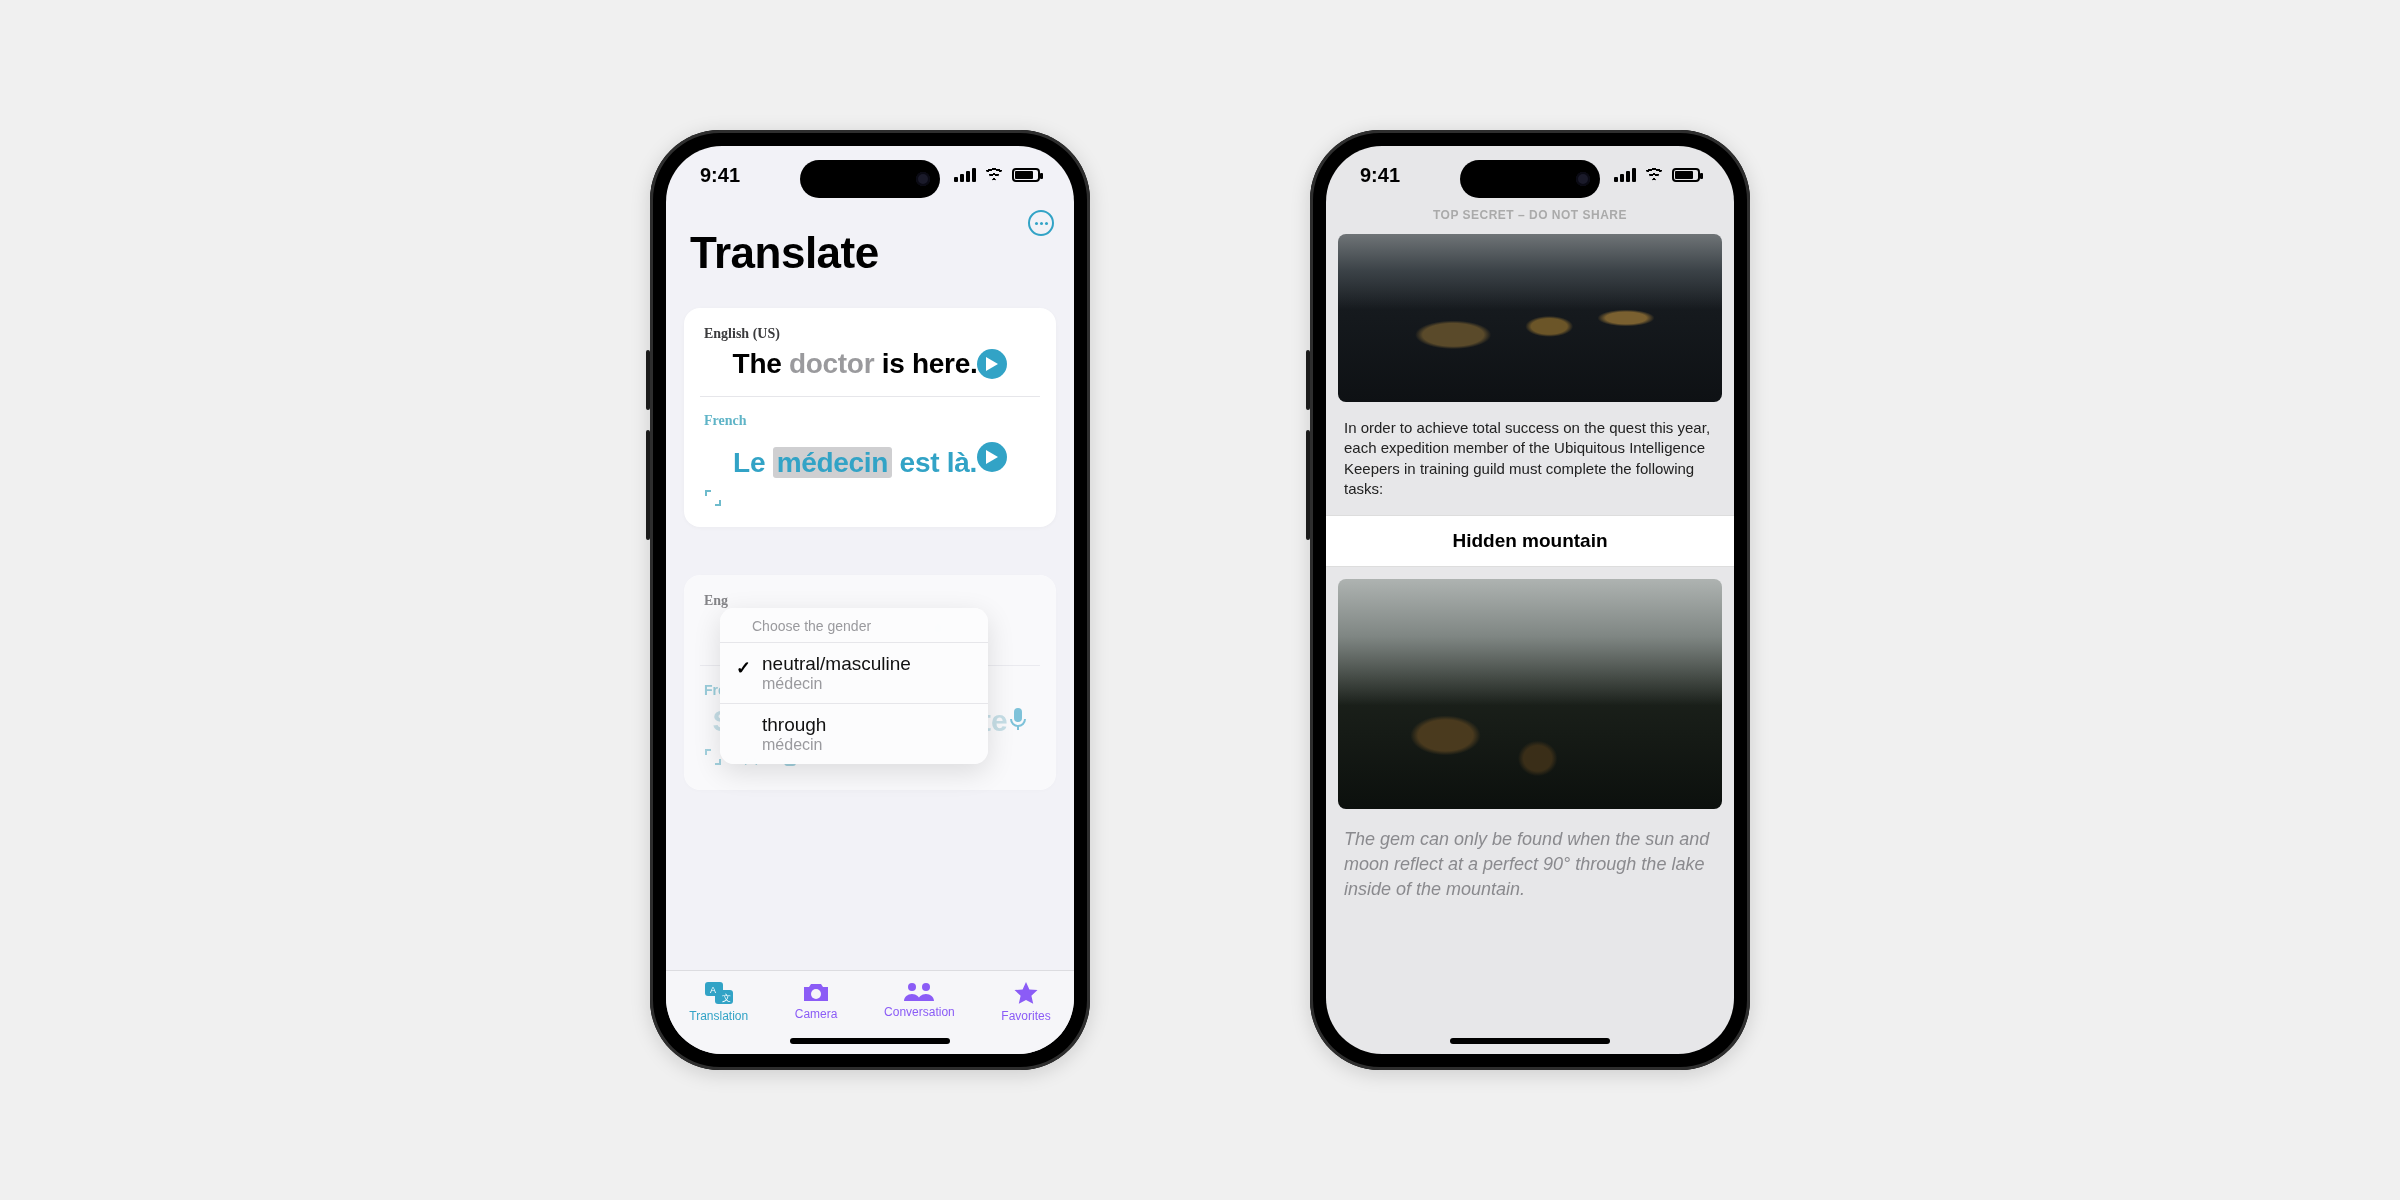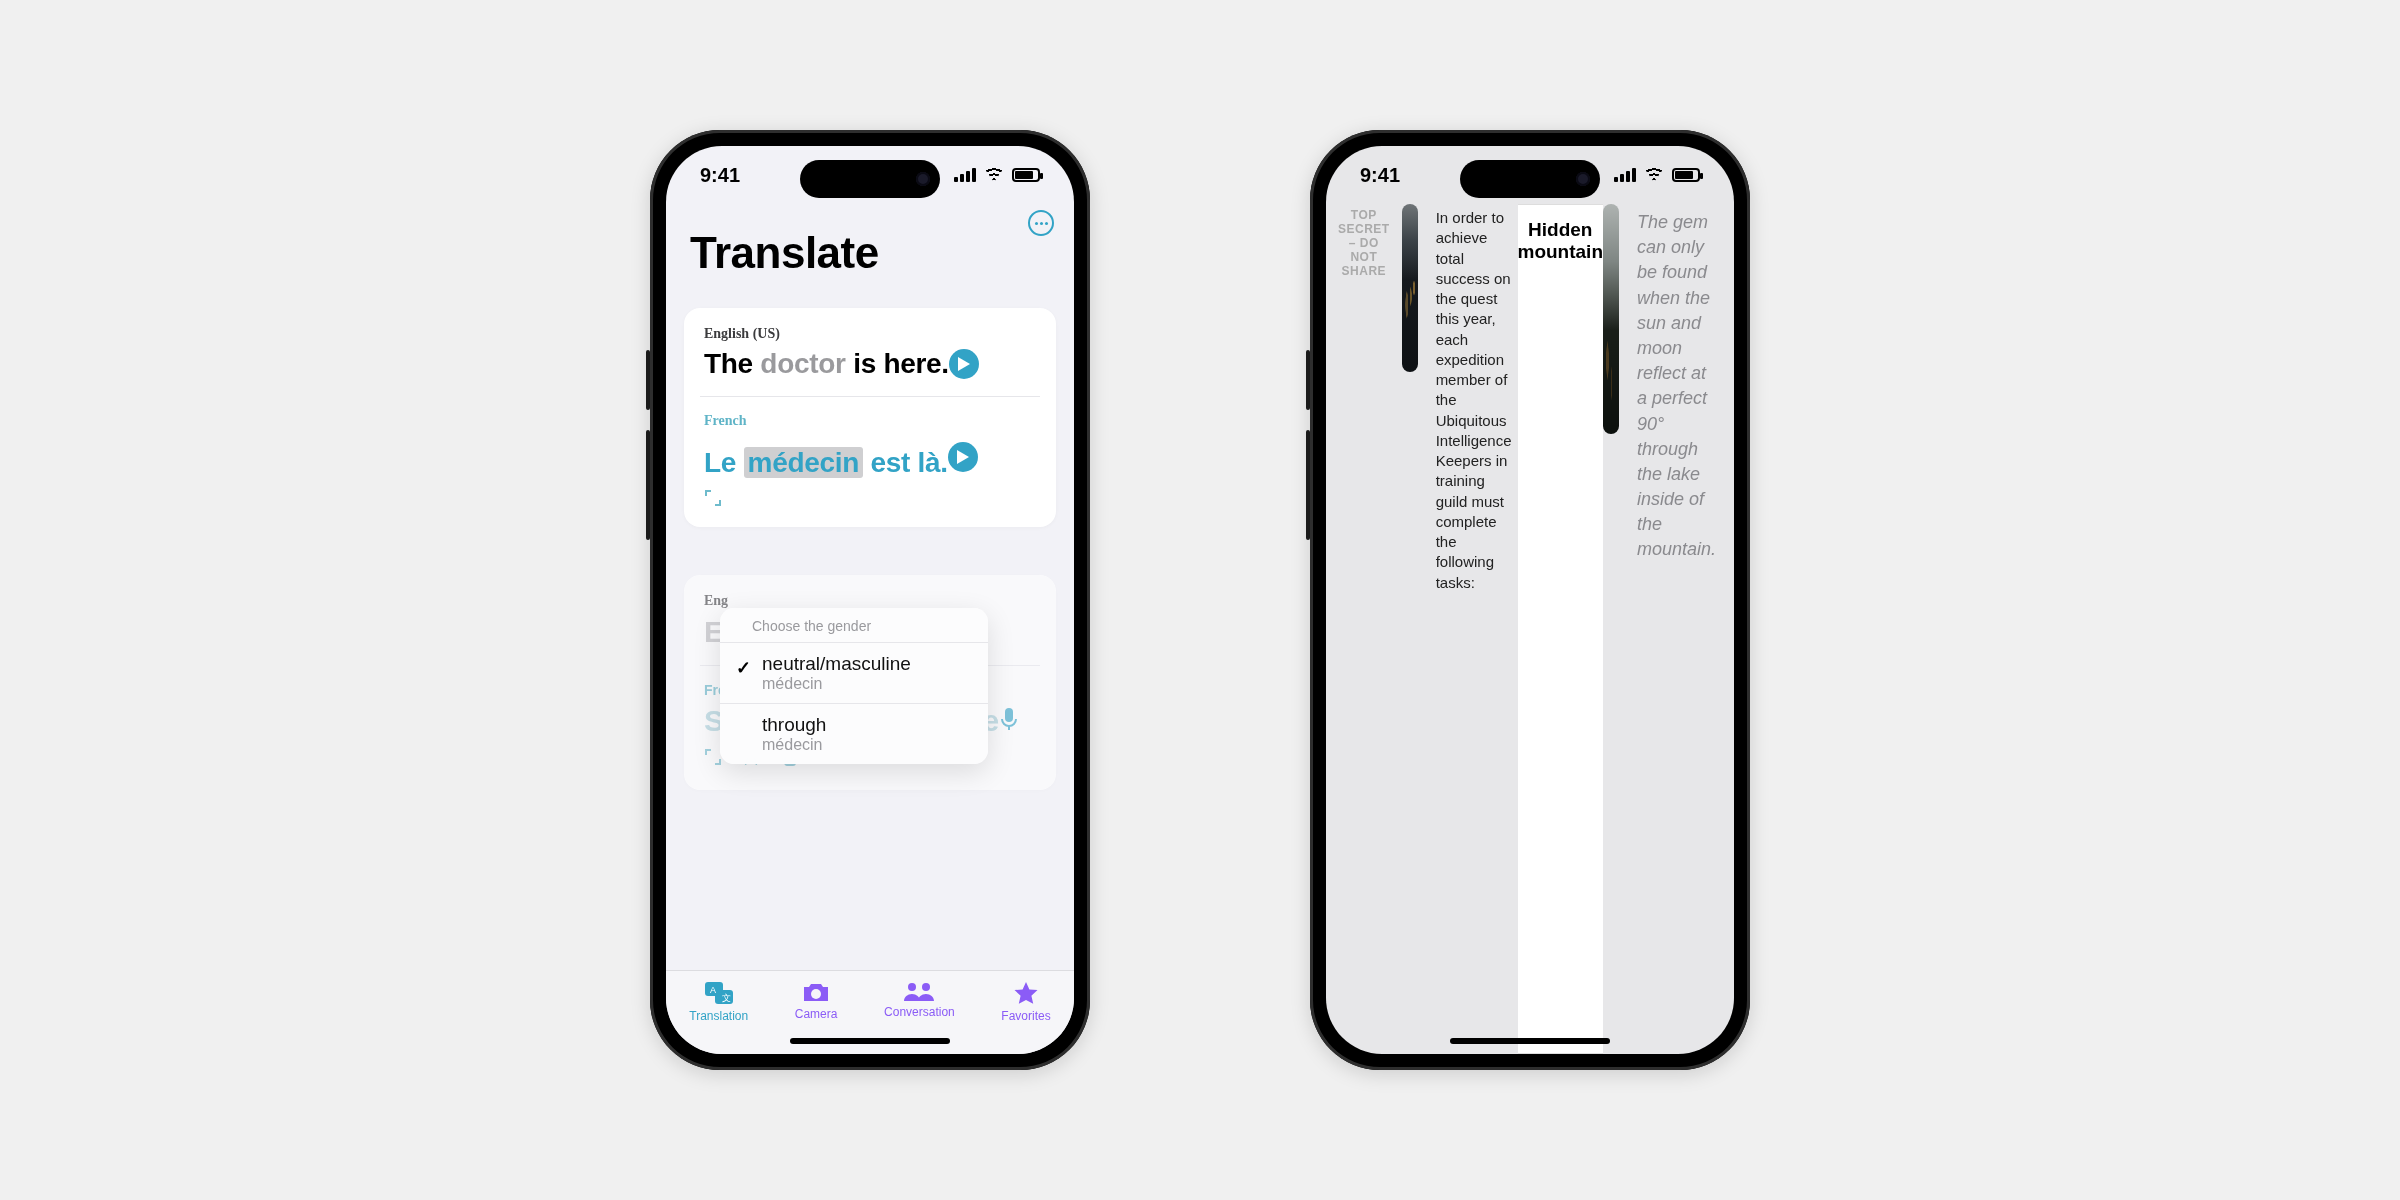--- a/index.html
+++ b/index.html
@@ -105,21 +105,21 @@
   .card {
     background: var(--card-bg);
     border-radius: 16px;
     padding: 18px 20px 16px 20px;
     box-shadow: 0 1px 4px rgba(0,0,0,0.03);
     position:relative;
   }
   .card + .card { margin-top: 48px; }
   .lang-label { font-size:14px; font-weight:600; color:#3b3b3d;font-family:Liberation Serif, serif; }
   .lang-label.accent { color: var(--accent);}
-  .phrase-row { display:flex; align-items:center; justify-content:flex-start; margin-top:6px;}
+  .phrase-row { display:flex; align-items:center; justify-content:center; margin-top:6px;}
   .phrase { font-size:28px; font-weight:700; letter-spacing:-0.3px;}
   .phrase .hl { color:#9a9a9d; }
   .phrase.accent { color: var(--accent-strong); margin-top: 12px;}
   .phrase.accent .hlbox { background:#cfcfd1; color:var(--accent-strong); padding:0 4px; border-radius:3px;}
   .play-btn {
     width:30px; height:30px; background:var(--accent-strong); border-radius:50%;
     display:flex; align-items:center; justify-content:center;
   }
   .play-btn svg { fill:#fff; }
   .divider { height:1px; background:#e6e6ea; margin:16px -4px;}
@@ -167,21 +167,21 @@
   .tab { display:flex; flex-direction:column; align-items:center; gap:4px; color:#8b5cf6;}
   .tab.active { color:var(--accent-strong);}
   .tab svg { fill: currentColor; }
   .home-ind {
     position:absolute; bottom:10px; left:50%; transform:translateX(-50%);
     width:160px; height:6px; background:#000; border-radius:4px;
   }
 
   
   .p2-screen { background:#e7e7e9; }
-  .p2-content { flex:1; padding: 0 12px 0 12px; display:flex; flex-direction:row; gap:12px; position:relative;}
+  .p2-content { flex:1; padding: 0 12px 0 12px; display:flex; flex-direction:column; gap:12px; position:relative;}
   .secret { font-size:12px; letter-spacing:0.5px; color:#aaa; text-align:center; font-weight:600; margin-top:4px;}
   .photo { width:100%; border-radius:8px; background:#223; display:block; }
   .photo.h1p { height:168px;
     background:
       linear-gradient(180deg, #6f7477 0%, #3b4247 22%, rgba(20,20,20,0) 45%),
       radial-gradient(ellipse at 30% 60%, #5a4a2a 0 8%, transparent 10%),
       radial-gradient(ellipse at 55% 55%, #6b5528 0 6%, transparent 8%),
       radial-gradient(ellipse at 75% 50%, #7a6030 0 5%, transparent 7%),
       linear-gradient(180deg, #1c2126 0%, #0e1114 100%);
   }

